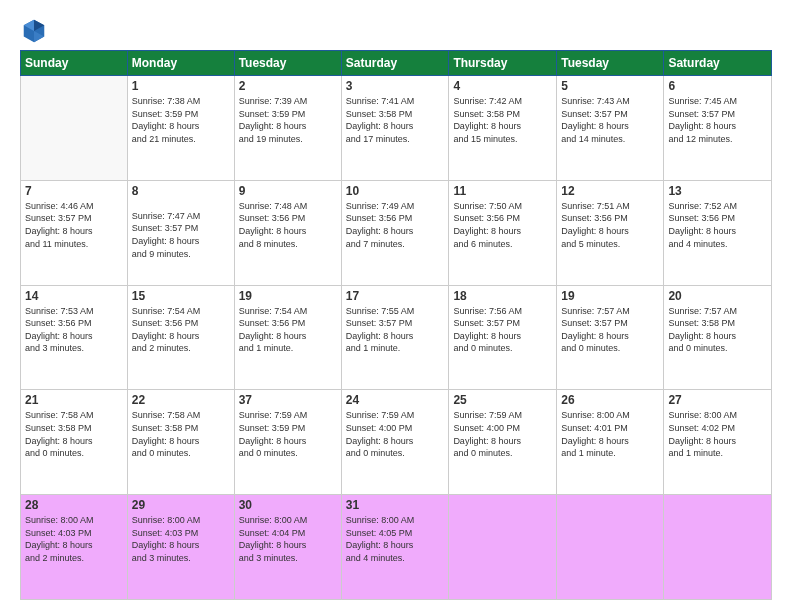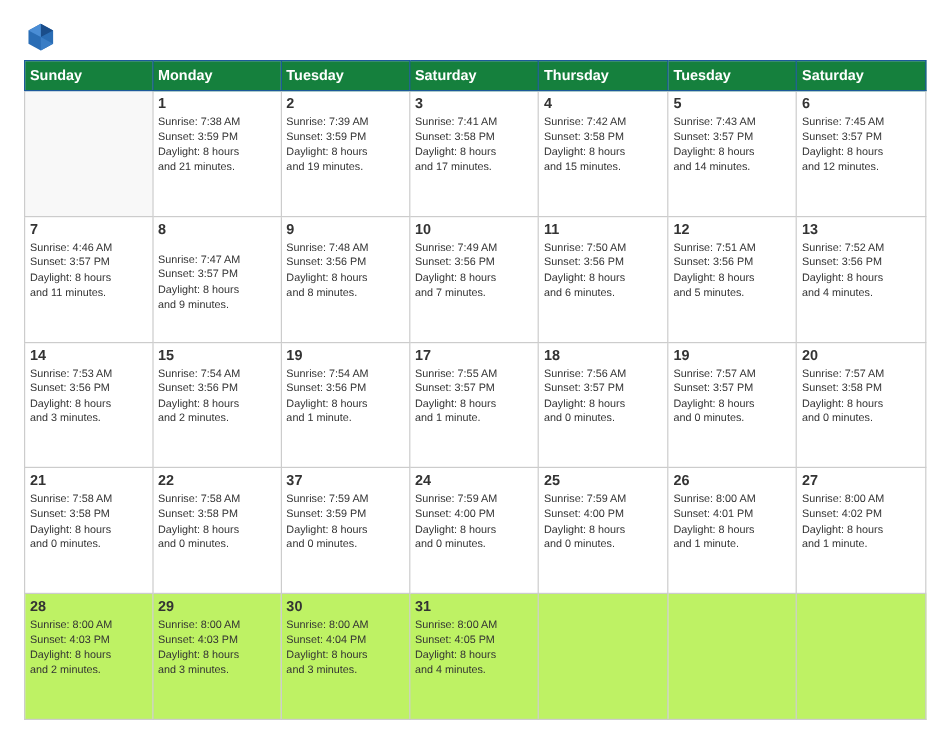--- a/index.html
+++ b/index.html
@@ -78,21 +78,21 @@
     .calendar tbody tr td {
       border: 1px solid #ccc;
       vertical-align: top;
       padding: 3px 4px;
       font-size: 9.5px;
       color: #333;
       width: 113px;
       height: 85px;
     }
     .calendar tbody tr:last-child td {
-      background: #bef264;
+      background: #f0abfc;
     }
     .day-num {
       font-size: 12px;
       font-weight: bold;
       color: #333;
       display: block;
       margin-bottom: 2px;
     }
     .cell-info {
       font-size: 9px;

